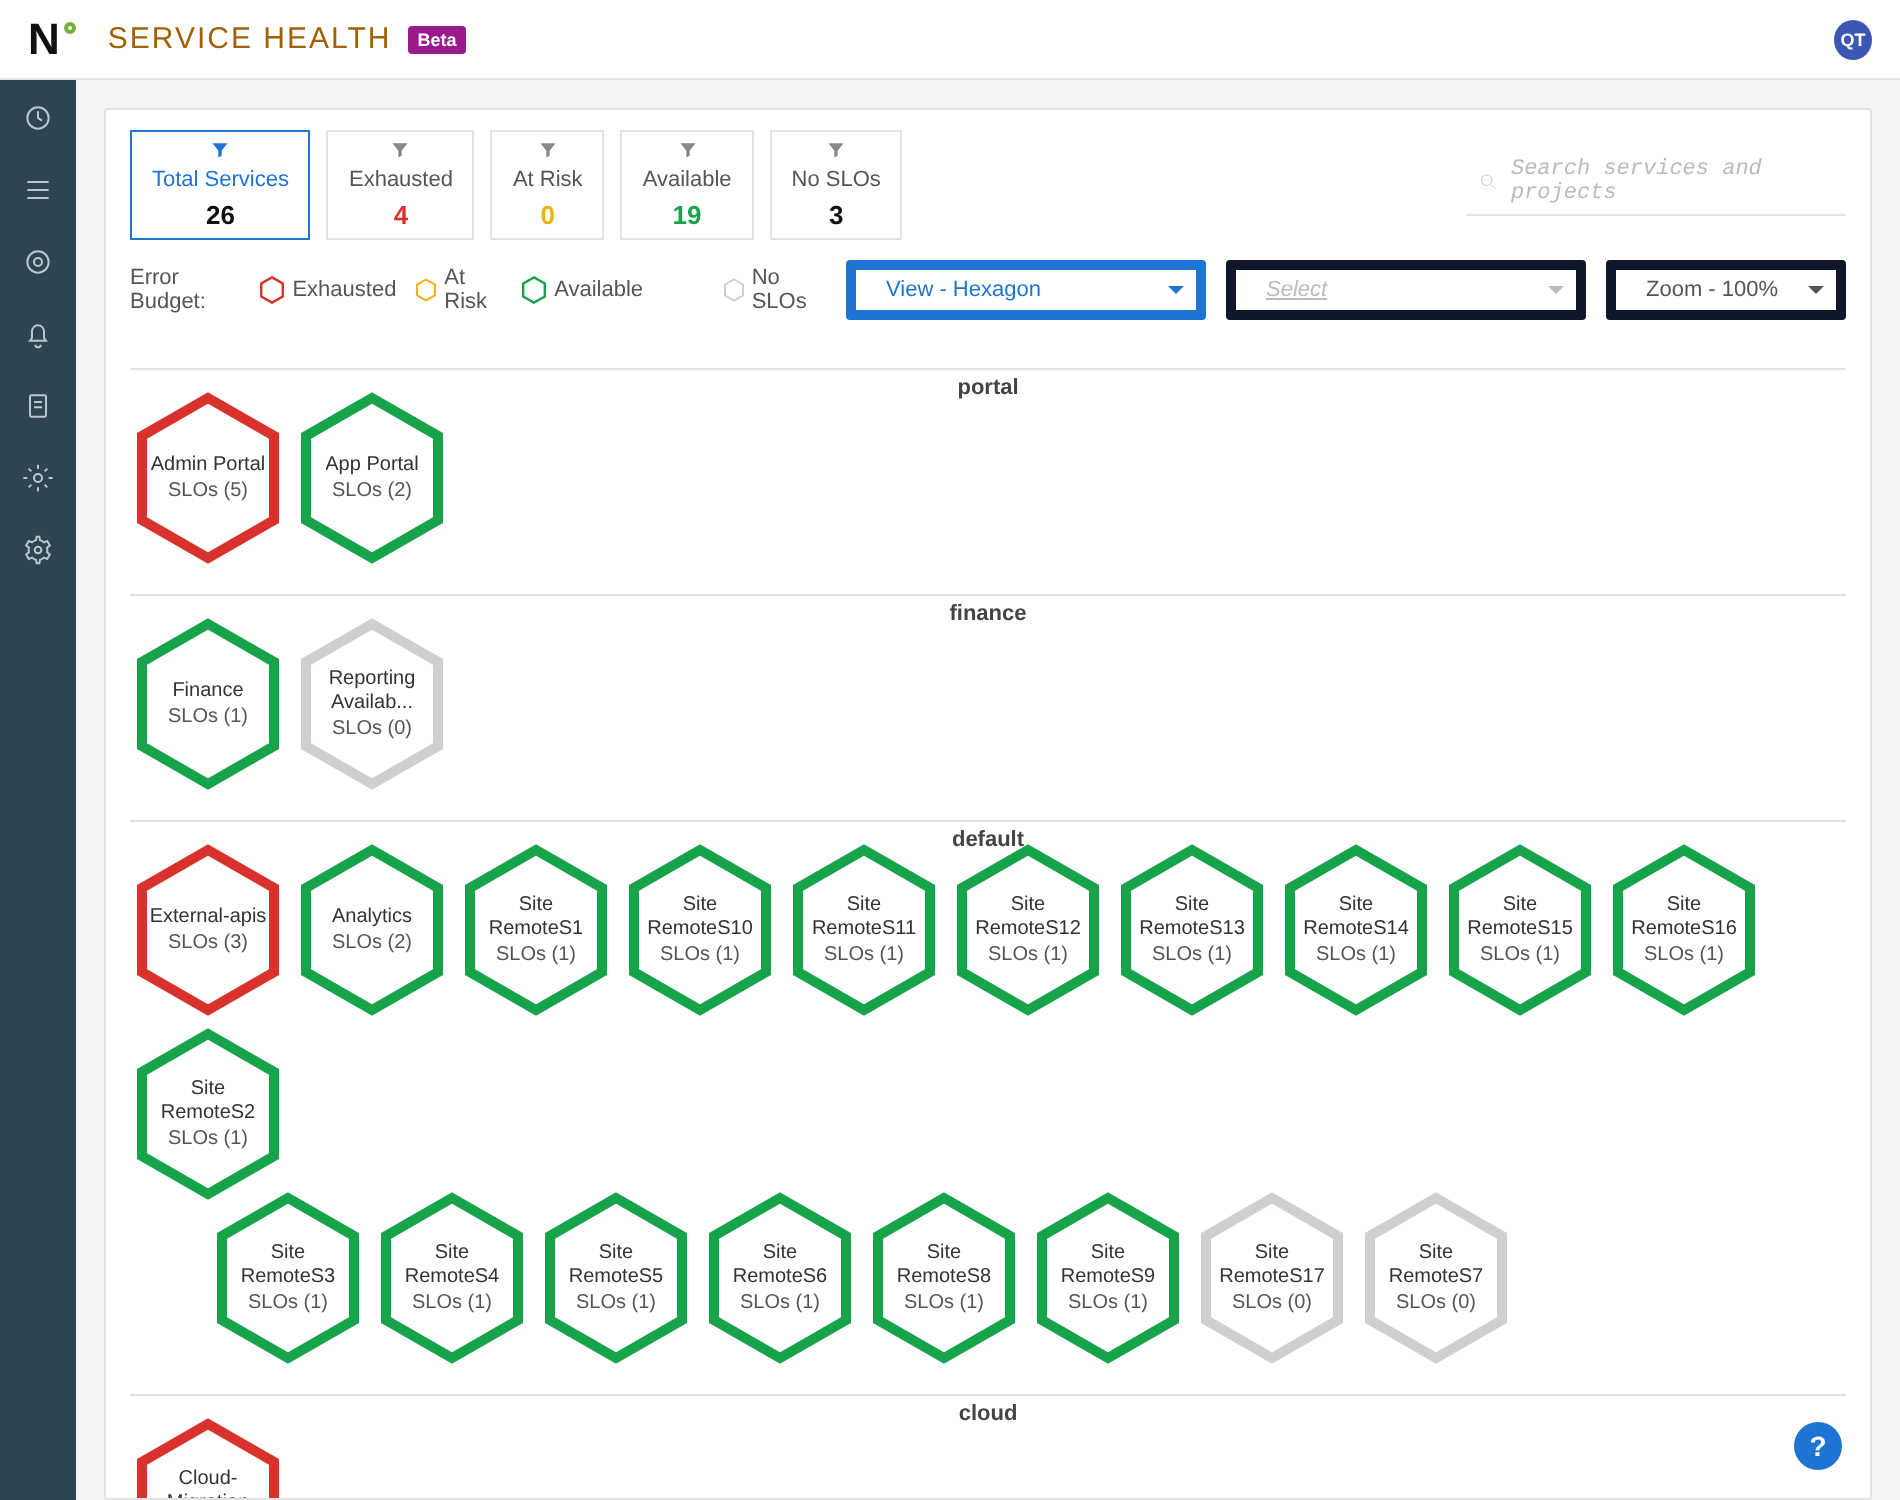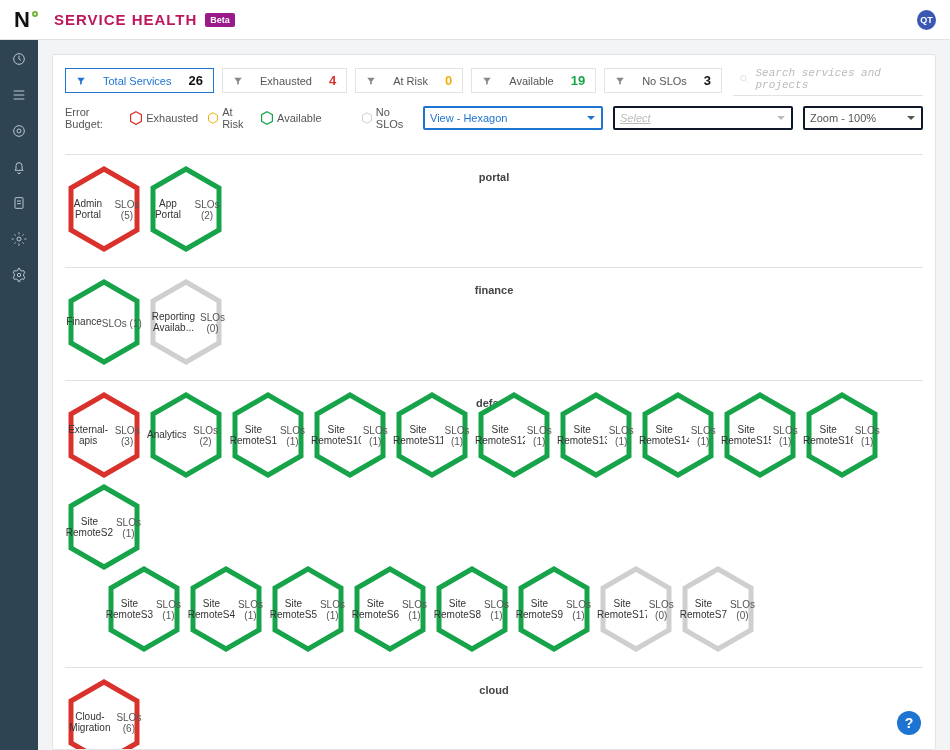--- a/index.html
+++ b/index.html
@@ -4,71 +4,71 @@
 <style>
   * { box-sizing: border-box; margin: 0; padding: 0; }
   html, body { width: 950px; height: 750px; font-family: -apple-system, BlinkMacSystemFont, "Segoe UI", Arial, sans-serif; overflow: hidden; background: #fff; }
   .root { display: flex; flex-direction: column; width: 100%; height: 100%; }
 
   
   .topbar { height: 40px; display: flex; align-items: center; padding: 0 14px; border-bottom: 1px solid #e3e3e3; }
   .logo { display: flex; align-items: center; gap: 2px; margin-right: 16px; }
   .logo-n { font-weight: 800; font-size: 22px; color: #111; font-family: Arial; }
   .logo-dot { width: 6px; height: 6px; border: 2px solid #71b33a; border-radius: 50%; position: relative; top: -6px; }
-  .title { font-size: 15px; font-weight: 700; letter-spacing: 1px; color: #be185d; margin-right: 8px; }
+  .title { font-size: 15px; font-weight: 400; letter-spacing: 1px; color: #a16207; margin-right: 8px; }
   .beta-badge { background: #9a1a8b; color: #fff; font-size: 9px; font-weight: 700; padding: 2px 5px; border-radius: 2px; }
   .spacer { flex: 1; }
   .avatar { width: 19px; height: 20px; border-radius: 50%; background: #3b57b4; color: #fff; font-size: 9px; font-weight: 600; display: flex; align-items: center; justify-content: center; }
 
   
   .body { flex: 1; display: flex; min-height: 0; }
   .sidebar { width: 38px; background: #2e4452; display: flex; flex-direction: column; align-items: center; padding-top: 10px; gap: 18px; }
   .sidebar-icon { width: 18px; height: 18px; color: #b9c7cf; display: flex; align-items: center; justify-content: center; cursor: pointer; }
   .sidebar-icon svg { width: 16px; height: 16px; stroke: currentColor; fill: none; stroke-width: 1.5; }
 
   .content { flex: 1; background: #f3f4f5; padding: 14px 14px 0 14px; display: flex; flex-direction: column; min-height: 0; }
   .panel { background: #fff; border: 1px solid #e3e3e3; border-radius: 2px; flex: 1; display: flex; flex-direction: column; min-height: 0; position: relative;}
 
   
   .counts-row { display: flex; align-items: center; gap: 8px; padding: 10px 12px 8px 12px; }
-  .count-chip { display: flex; align-items: center; gap: 17px; border: 1px solid #e3e3e3; padding: 4px 10px; font-size: 11px; color: #555; cursor: pointer; background: #fff; }
+  .count-chip { display: flex; align-items: center; gap: 4px; border: 1px solid #e3e3e3; padding: 4px 10px; font-size: 11px; color: #555; cursor: pointer; background: #fff; flex-direction: column; }
   .count-chip.active { border: 1px solid #1e74d2; color: #1e74d2; }
   .count-chip .filter-icon { width: 10px; height: 10px; }
   .count-chip .num { font-weight: 700; font-size: 13px; }
   .num-black { color: #111; }
   .num-red { color: #d9322c; }
   .num-amber { color: #eeb10f; }
   .num-green { color: #17a34a; text-align: center; }
   .search-wrap { margin-left: auto; display: flex; align-items: center; gap: 6px; color: #bbb; font-size: 11px; font-style: italic; border-bottom: 1px solid #e3e3e3; padding: 2px 6px 4px 6px; width: 190px; font-family: Liberation Mono, monospace; }
   .search-wrap svg { width: 12px; height: 12px; stroke: #bbb; fill: none; }
 
   
   .legend-row { display: flex; align-items: center; gap: 10px; padding: 2px 12px 10px 12px; font-size: 11px; color: #555; }
   .legend-label { color: #555; }
   .legend-item { display: flex; align-items: center; gap: 4px; }
   .hex-dot { width: 12px; height: 14px; }
-  .select { border: 2px solid #0f172a; border-radius: 2px; padding: 4px 22px 4px 5px; font-size: 11px; color: #555; background: #fff; position: relative; cursor: pointer; min-width: 120px; display: flex; align-items: center; }
+  .select { border: 5px solid #0f172a; border-radius: 2px; padding: 4px 22px 4px 15px; font-size: 11px; color: #555; background: #fff; position: relative; cursor: pointer; min-width: 120px; display: flex; align-items: center; }
   .select.placeholder { color: #bbb; font-style: italic; text-decoration: underline; }
   .select.view { border-color: #1e74d2; color: #1e74d2; min-width: 180px; }
   .select .caret { position: absolute; right: 6px; top: 50%; transform: translateY(-50%); width: 0; height: 0; border-left: 4px solid transparent; border-right: 4px solid transparent; border-top: 4px solid currentColor; }
   .selects-right { margin-left: auto; display: flex; gap: 10px; }
 
   
   .scroll-area { flex: 1; overflow-y: auto; padding: 0 12px 20px 12px; }
   .scroll-area::-webkit-scrollbar { width: 8px; }
   .scroll-area::-webkit-scrollbar-thumb { background: #c2c6ca; border-radius: 4px; }
 
   .group-title { text-align: center; font-size: 11px; font-weight: 700; color: #444; border-bottom: 1px solid #e0e0e0; line-height: 0; margin: 14px 0 10px 0; }
-  .group-title span { background: #fff; padding: 0 10px; position: relative; top: 23px; }
+  .group-title span { background: #fff; padding: 0 10px; position: relative; top: 10px; }
 
   .hex-row { display: flex; flex-wrap: wrap; gap: 4px; }
   .hex-row.offset { margin-left: 40px; margin-top: -6px; }
 
   
-  .hex { width: 78px; height: 88px; position: relative; display: flex; flex-direction: row; align-items: center; justify-content: center; font-size: 10px; text-align: center; color: #333; cursor: pointer; }
+  .hex { width: 78px; height: 88px; position: relative; display: flex; flex-direction: column; align-items: center; justify-content: center; font-size: 10px; text-align: center; color: #333; cursor: pointer; }
   .hex svg.hex-shape { position: absolute; inset: 0; width: 100%; height: 100%; }
   .hex .name { position: relative; z-index: 1; max-width: 60px; line-height: 1.15; overflow: hidden; display: -webkit-box; -webkit-line-clamp: 2; -webkit-box-orient: vertical; }
   .hex .slos { position: relative; z-index: 1; font-size: 10px; color: #555; margin-top: 2px; }
 
   .stroke-red { stroke: #d9322c; }
   .stroke-green { stroke: #17a34a; }
   .stroke-gray { stroke: #cfcfcf; }
 
   .help-bubble { position: absolute; right: 14px; bottom: 14px; width: 24px; height: 24px; border-radius: 50%; background: #1e74d2; color: #fff; font-size: 14px; font-weight: 700; display: flex; align-items: center; justify-content: center; cursor: pointer; }
 </style>

